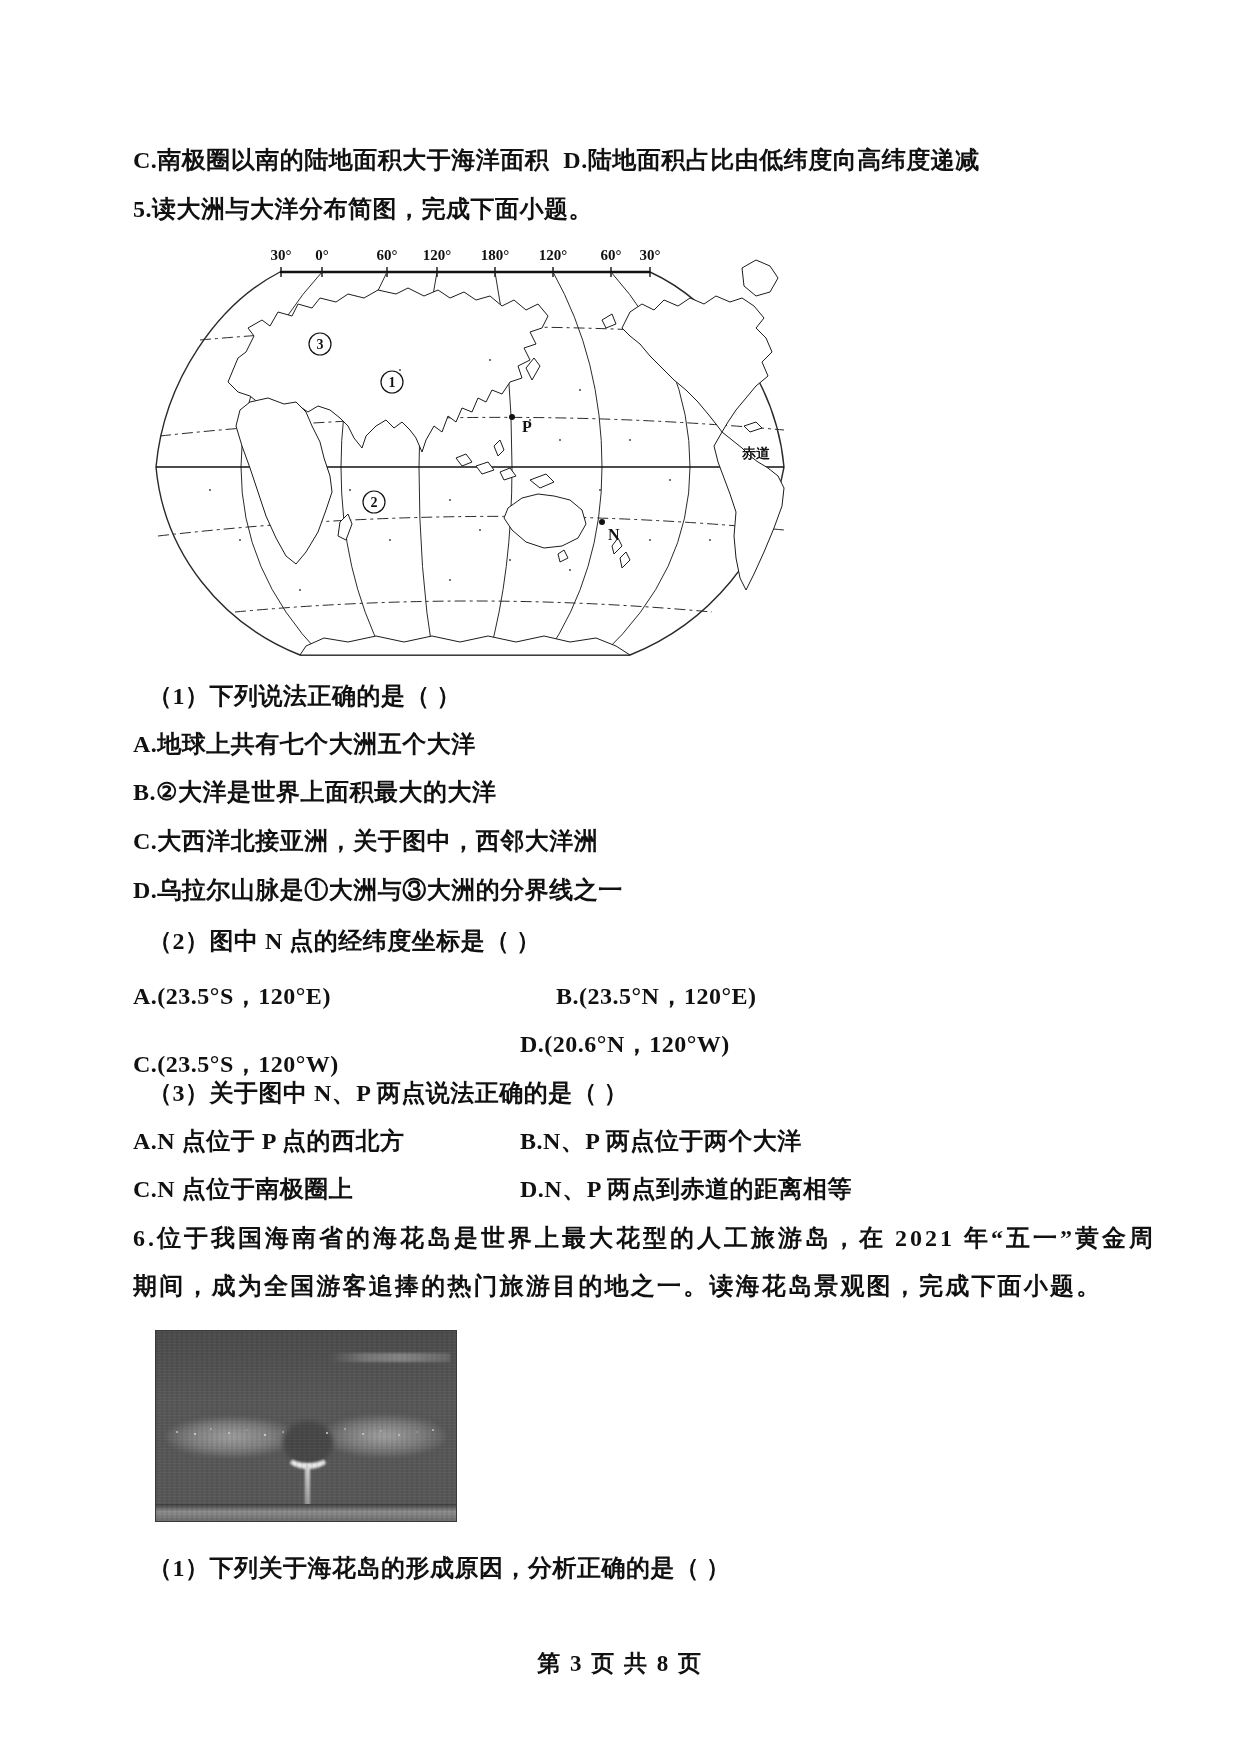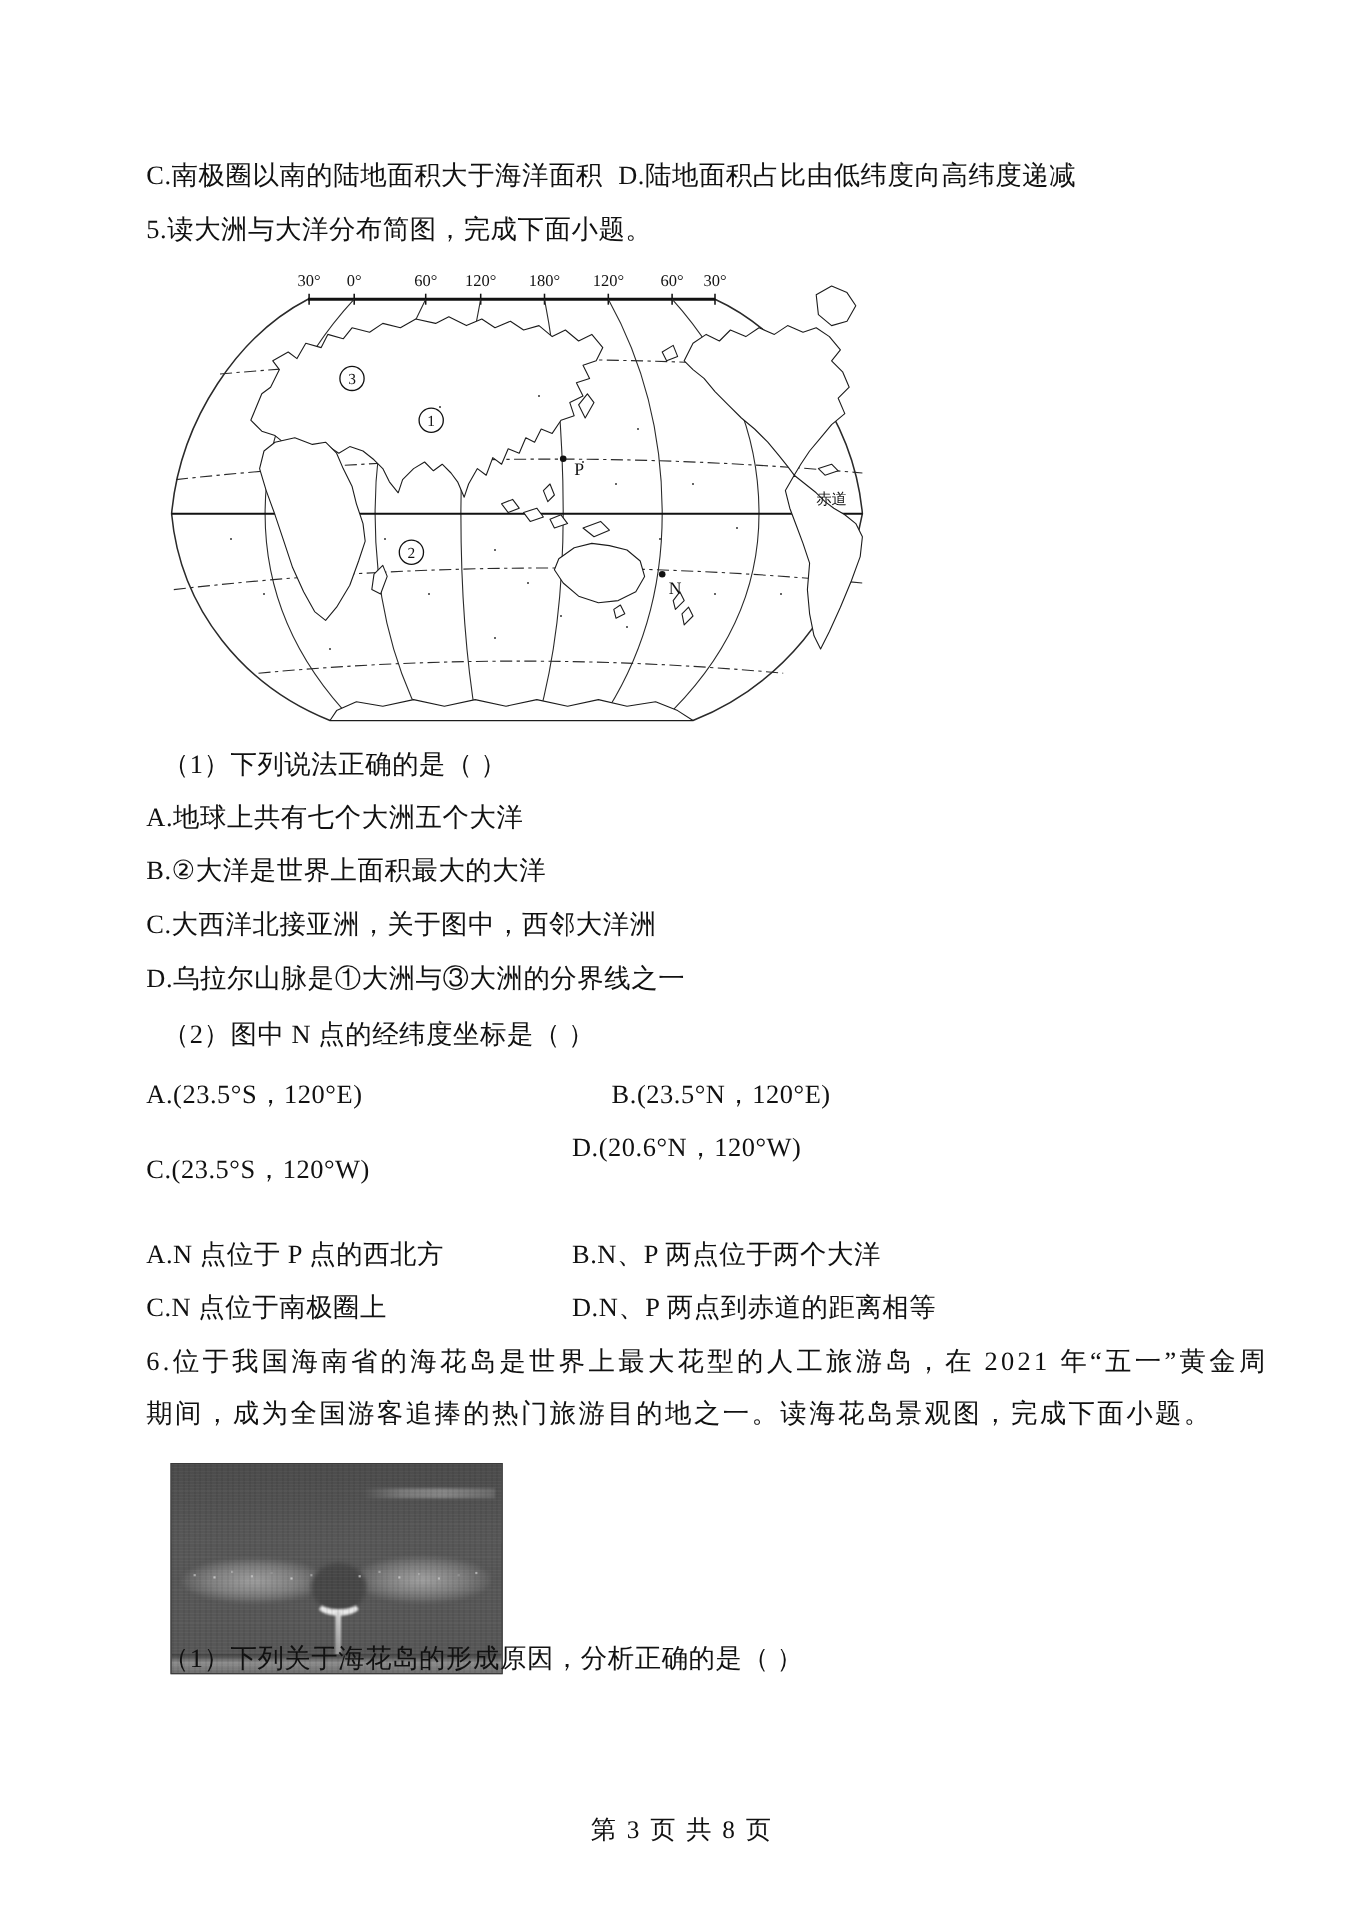--- a/index.html
+++ b/index.html
@@ -4,20 +4,21 @@
 <style>
   html,body{margin:0;padding:0;background:#e8e8e8;}
   .page{
     position:relative;
     width:1240px;height:1754px;
     margin:0 auto;
     background:#ffffff;
     font-family:"Liberation Serif","DejaVu Serif",serif;
     color:#111;
     overflow:hidden;
+    font-weight:bold;
   }
   .tline{
     position:absolute;
     left:133px;
     font-size:24px;
     line-height:32px;
     white-space:nowrap;
     letter-spacing:0.5px;
   }
   .prompt{left:148px;}
@@ -188,20 +189,21 @@
   <div class="tline" style="top:776px;">B.②大洋是世界上面积最大的大洋</div>
   <div class="tline" style="top:825px;">C.大西洋北接亚洲，关于图中，西邻大洋洲</div>
   <div class="tline" style="top:874px;">D.乌拉尔山脉是①大洲与③大洲的分界线之一</div>
 
   <div class="tline prompt" style="top:925px;">（2）图中 N 点的经纬度坐标是（  ）</div>
   <div class="tline" style="top:980px;">A.(23.5°S，120°E)</div>
   <div class="tline col2" style="top:980px;margin-left:36px;">B.(23.5°N，120°E)</div>
   <div class="tline" style="top:1028px;margin-top:20px;">C.(23.5°S，120°W)</div>
   <div class="tline col2" style="top:1028px;">D.(20.6°N，120°W)</div>
 
+  <div class="tline prompt" style="top:1077px;">（3）关于图中 N、P 两点说法正确的是（  ）</div>
   <div class="tline" style="top:1125px;">A.N 点位于 P 点的西北方</div>
   <div class="tline col2" style="top:1125px;">B.N、P 两点位于两个大洋</div>
   <div class="tline" style="top:1173px;">C.N 点位于南极圈上</div>
   <div class="tline col2" style="top:1173px;">D.N、P 两点到赤道的距离相等</div>
 
   <div class="tline justify1" style="top:1222px;">6.位于我国海南省的海花岛是世界上最大花型的人工旅游岛，在 2021 年“五一”黄金周</div>
   <div class="tline justify2" style="top:1270px;">期间，成为全国游客追捧的热门旅游目的地之一。读海花岛景观图，完成下面小题。</div>
 
   <div class="photo">
     <div class="p-sky"></div>
@@ -209,17 +211,17 @@
     <div class="p-isl-l"></div>
     <div class="p-isl-r"></div>
     <div class="p-core"></div>
     <div class="p-arc"></div>
     <div class="p-stem"></div>
     <div class="p-dots"></div>
     <div class="p-shore"></div>
     <div class="p-grain"></div>
   </div>
 
-  <div class="tline prompt" style="top:1492px;">（1）下列关于海花岛的形成原因，分析正确的是（  ）</div>
+  <div class="tline prompt" style="top:1552px;">（1）下列关于海花岛的形成原因，分析正确的是（  ）</div>
 
   <div class="footer">第 3 页 共 8 页</div>
 
 </div>
 
 </body></html>

